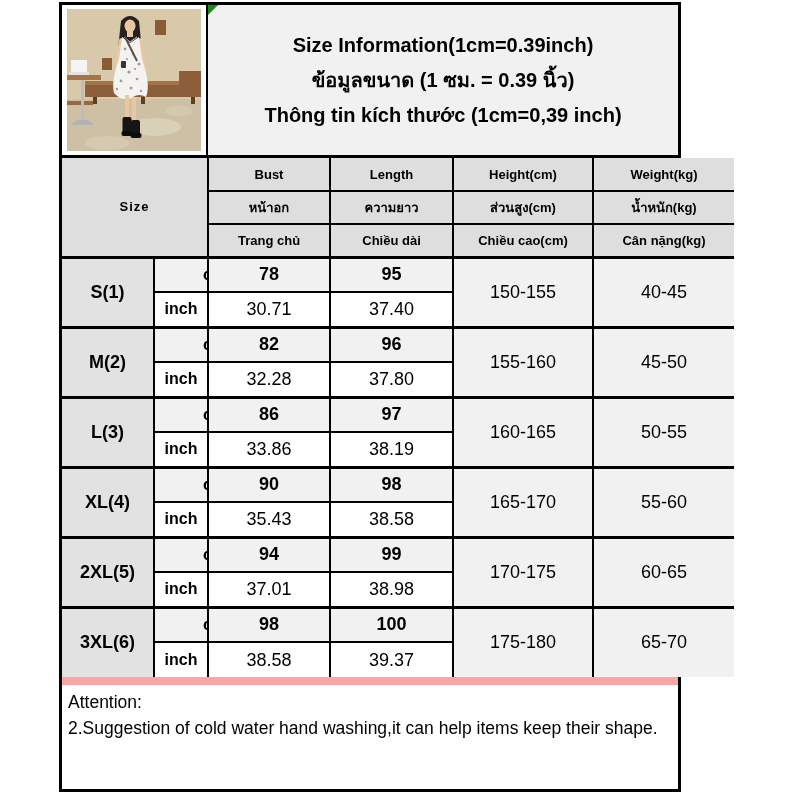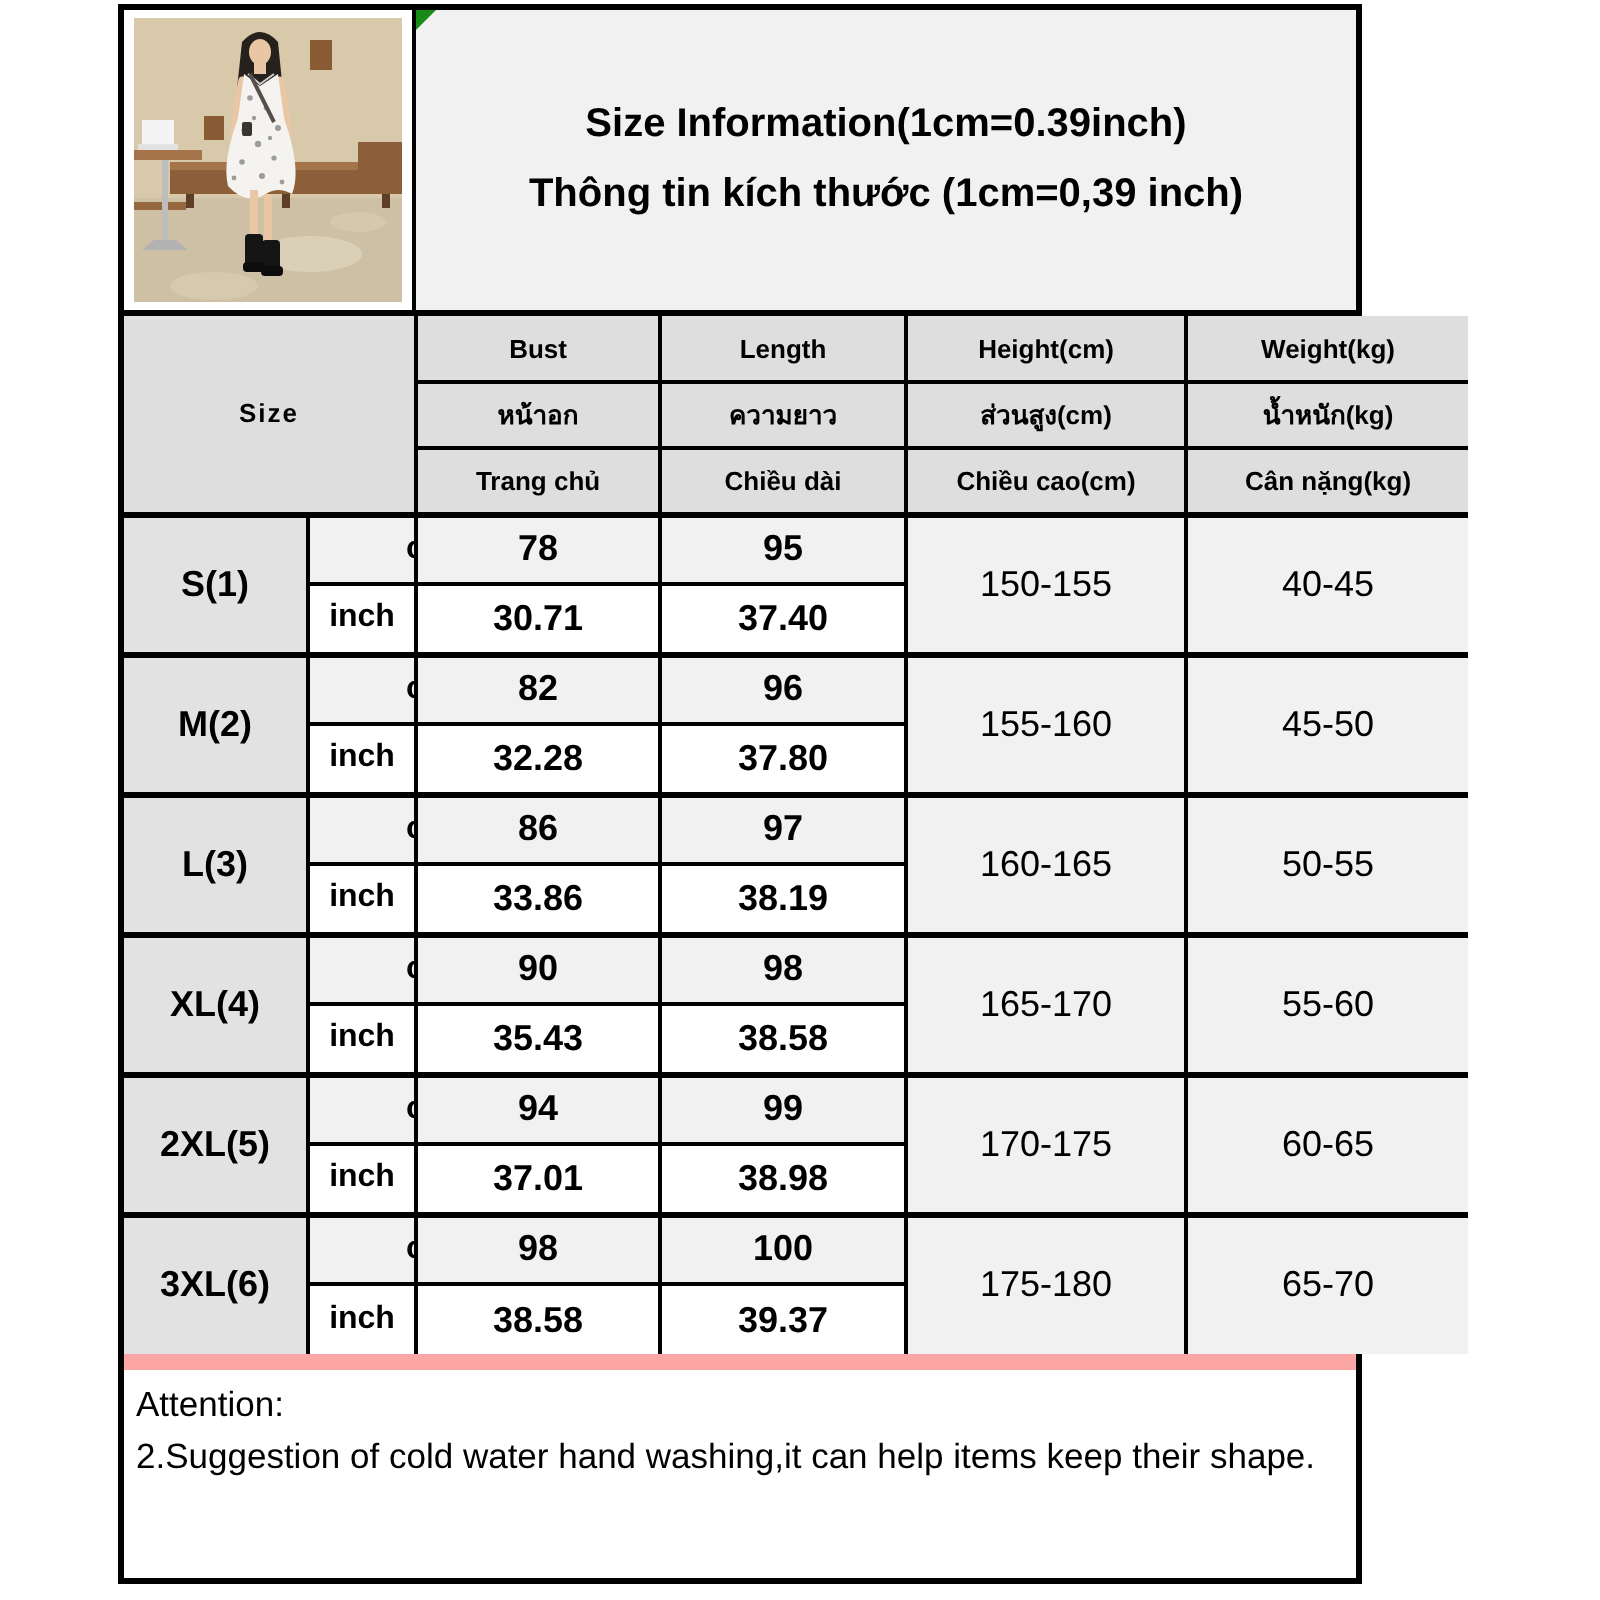--- a/index.html
+++ b/index.html
@@ -75,21 +75,21 @@
     font-weight: bold;
     background: #dedede;
     letter-spacing: 1px;
   }
   .size-table tbody tr { height: 35px; }
   .size-table tbody tr.block-start > * { border-top: 3px solid #000; }
   td.size-name { background: #e2e2e2; font-weight: bold; font-size: 18px; margin-top: 28px; }
   td.unit-cm   { background: #f1f1f1; font-weight: bold; font-size: 16px; padding-left: 48px; }
   td.unit-inch { background: #ffffff; font-weight: bold; font-size: 16px; }
   td.val-cm    { background: #f1f1f1; font-weight: bold; font-size: 18px; }
-  td.val-inch  { background: #ffffff; font-weight: bold; font-size: 18px; }
+  td.val-inch  { background: #ffffff; font-weight: normal; font-size: 18px; }
   td.range     { background: #f1f1f1; font-weight: normal; font-size: 18px; }
   
   .attention {
     flex: 1;
     border-top: 8px solid #fca5a5;
     background: #fff;
     padding: 4px 6px 0 6px;
     font-size: 17.5px;
     line-height: 26px;
     font-weight: normal;
@@ -163,20 +163,21 @@
 
         <rect x="55.5" y="108" width="9" height="18" rx="2" fill="#151515"></rect>
         <rect x="64" y="111" width="9" height="17" rx="2" fill="#151515"></rect>
         <rect x="54.5" y="122" width="11" height="5" rx="2" fill="#0c0c0c"></rect>
         <rect x="63.5" y="124" width="11" height="5" rx="2" fill="#0c0c0c"></rect>
       </svg>
     </div>
     <div class="title-cell">
       <div class="corner-marker"></div>
       <div class="title-line">Size Information(1cm=0.39inch)</div>
+      <div class="title-line">ข้อมูลขนาด (1 ซม. = 0.39 นิ้ว)</div>
       <div class="title-line">Thông tin kích thước (1cm=0,39 inch)</div>
     </div>
   </div>
 
   <table class="size-table">
     <colgroup>
       <col style="width:92px">
         <col style="width:54px">
       <col style="width:122px">
         <col style="width:123px">

